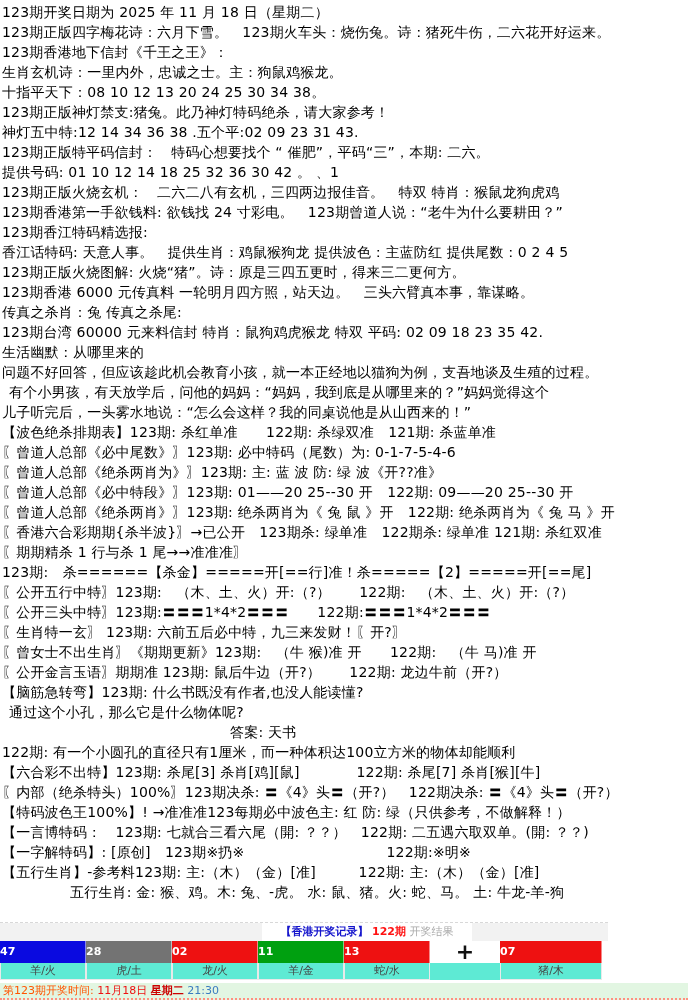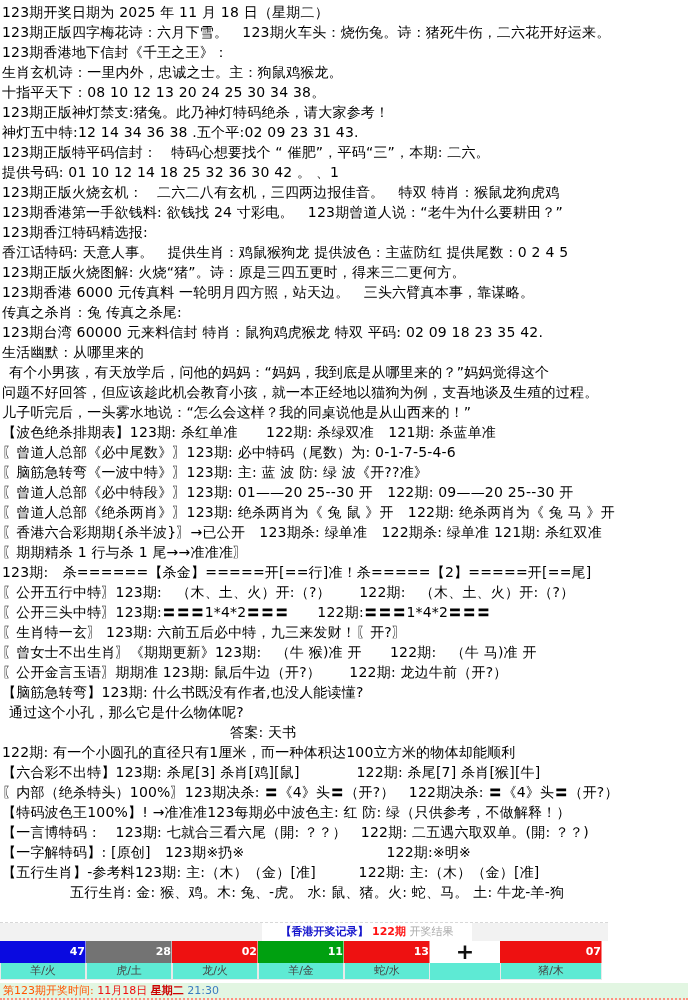--- a/index.html
+++ b/index.html
@@ -31,21 +31,21 @@
   }
   .hdr-label  { color:#1515cc; font-weight:bold; }
   .hdr-issue  { color:#ff1111; font-weight:bold; }
   .hdr-suffix { color:#aaaaaa; }
 
   .ball-table { display:flex; width:688px; }
   .col { width:86px; }
   .col.plus { width:70px; }
   .col.last { width:102px; }
   .ball {
-    height:22px; line-height:22px; text-align:right; color:#fff;
+    height:22px; line-height:22px; text-align:left; color:#fff;
     font-size:11px; font-weight:bold; border-right:1px solid rgba(255,255,255,0.5);
   }
   .plus-glyph {
     height:22px; line-height:22px; text-align:center; color:#111;
     font-size:22px; font-weight:bold;
   }
   .zlabel {
     height:17px; line-height:16px; text-align:center; font-size:11px; color:#444;
     background:#5eead4; border:1px solid #e9e9e9; border-top:none;
   }
@@ -79,26 +79,26 @@
       <div class="line">提供号码: 01 10 12 14 18 25 32 36 30 42 。 、1</div>
       <div class="line">123期正版火烧玄机：　二六二八有玄机，三四两边报佳音。　特双 特肖：猴鼠龙狗虎鸡</div>
       <div class="line">123期香港第一手欲钱料: 欲钱找 24 寸彩电。　123期曾道人说：“老牛为什么要耕田？”</div>
       <div class="line">123期香江特码精选报:</div>
       <div class="line">香江话特码: 天意人事。　提供生肖：鸡鼠猴狗龙 提供波色：主蓝防红 提供尾数：0 2 4 5</div>
       <div class="line">123期正版火烧图解: 火烧“猪”。诗：原是三四五更时，得来三二更何方。</div>
       <div class="line">123期香港 6000 元传真料 一轮明月四方照，站天边。　三头六臂真本事，靠谋略。</div>
       <div class="line">传真之杀肖：兔 传真之杀尾:</div>
       <div class="line">123期台湾 60000 元来料信封 特肖：鼠狗鸡虎猴龙 特双 平码: 02 09 18 23 35 42.</div>
       <div class="line">生活幽默：从哪里来的</div>
+      <div class="line">问题不好回答，但应该趁此机会教育小孩，就一本正经地以猫狗为例，支吾地谈及生殖的过程。</div>
       <div class="line indent-sm">有个小男孩，有天放学后，问他的妈妈：“妈妈，我到底是从哪里来的？”妈妈觉得这个</div>
-      <div class="line">问题不好回答，但应该趁此机会教育小孩，就一本正经地以猫狗为例，支吾地谈及生殖的过程。</div>
       <div class="line">儿子听完后，一头雾水地说：“怎么会这样？我的同桌说他是从山西来的！”</div>
       <div class="line">【波色绝杀排期表】123期: 杀红单准　　122期: 杀绿双准　121期: 杀蓝单准</div>
       <div class="line">〖曾道人总部《必中尾数》〗123期: 必中特码（尾数）为: 0-1-7-5-4-6</div>
-      <div class="line">〖脑筋急转弯《一波中特》〗123期: 主: 蓝 波 防: 绿 波《开??准》</div>
+      <div class="line">〖曾道人总部《绝杀两肖为》〗123期: 主: 蓝 波 防: 绿 波《开??准》</div>
       <div class="line">〖曾道人总部《必中特段》〗123期: 01——20 25--30 开　122期: 09——20 25--30 开</div>
       <div class="line">〖曾道人总部《绝杀两肖》〗123期: 绝杀两肖为《 兔 鼠 》开　122期: 绝杀两肖为《 兔 马 》开</div>
       <div class="line">〖香港六合彩期期{杀半波}〗→已公开　123期杀: 绿单准　122期杀: 绿单准 121期: 杀红双准</div>
       <div class="line">〖期期精杀 1 行与杀 1 尾→→准准准〗</div>
       <div class="line">123期:　杀======【杀金】=====开[==行]准！杀=====【2】=====开[==尾]</div>
       <div class="line">〖公开五行中特〗123期:　（木、土、火）开:（?）　　122期:　（木、土、火）开:（?）</div>
       <div class="line">〖公开三头中特〗123期:〓〓〓1*4*2〓〓〓　　122期:〓〓〓1*4*2〓〓〓</div>
       <div class="line">〖生肖特一玄〗 123期: 六前五后必中特，九三来发财！〖开?〗</div>
       <div class="line">〖曾女士不出生肖〗《期期更新》123期:　（牛 猴)准 开　　122期:　（牛 马)准 开</div>
       <div class="line">〖公开金言玉语〗期期准 123期: 鼠后牛边（开?）　　122期: 龙边牛前（开?）</div>

